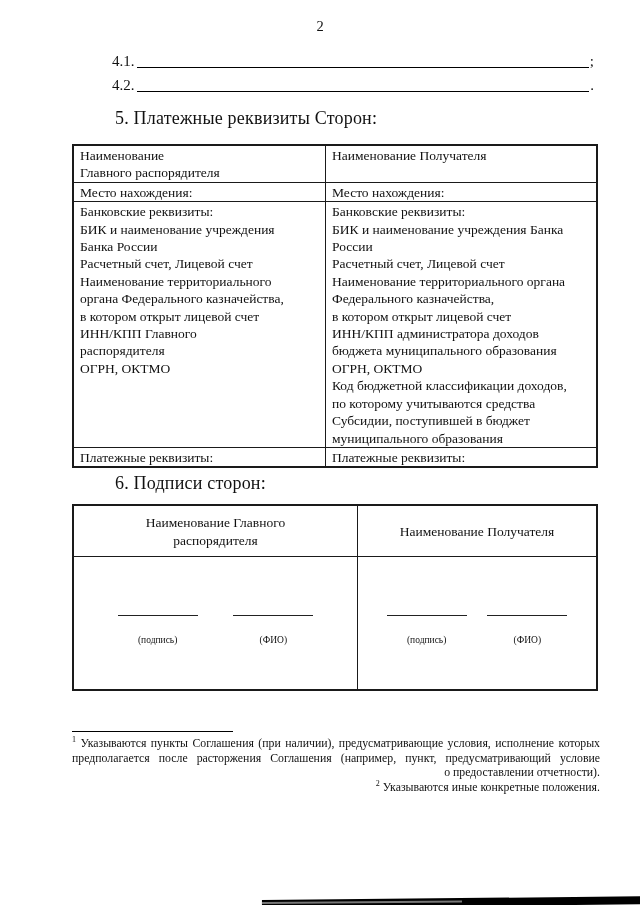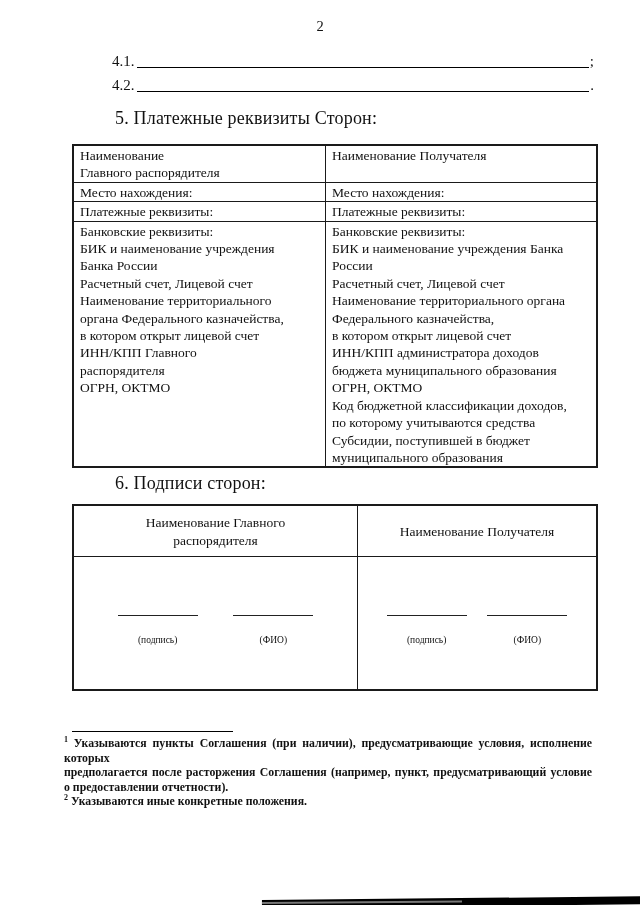--- a/index.html
+++ b/index.html
@@ -68,25 +68,25 @@
   .sig-caption{
     font-size:9.5px;text-align:center;line-height:11px;
     font-family:"Liberation Serif","DejaVu Serif",serif;
   }
   
   .fn-rule{
     left:72px;top:731px;width:161px;height:0;
     border-top:1.7px solid #000;
   }
   .footnotes{
-    left:64px;top:736px;width:528px;
-    font-size:11.8px;line-height:14.6px;font-weight:bold;
+    left:72px;top:736px;width:528px;
+    font-size:11.8px;line-height:14.6px;
   }
   .fn-just{text-align:justify;text-align-last:justify;}
-  .fn-norm{text-align:left;}
+  .fn-norm{text-align:right;}
   sup{font-size:8px;line-height:0;}
   
   .scan-band{
     left:262px;bottom:-3px;width:390px;height:8px;
     background:#000;
     transform:rotate(-0.55deg);
     transform-origin:left bottom;
   }
   .scan-band2{
     left:262px;bottom:1px;width:200px;height:2px;
@@ -119,24 +119,20 @@
   <table class="doc abs" style="top:144px;left:72px;">
     <tbody>
         <tr style="height:34px;padding-left:8px;">
       <td class="req-col1">Наименование
 Главного распорядителя</td>
       <td>Наименование Получателя</td>
     </tr>
     <tr style="height:18px;">
       <td>Место нахождения:</td>
       <td>Место нахождения:</td>
-    </tr>
-    <tr style="height:18px;">
-      <td>Платежные реквизиты:</td>
-      <td>Платежные реквизиты:</td>
     </tr>
     <tr style="height:244px;">
       <td>Банковские реквизиты:
 БИК и наименование учреждения
 Банка России
 Расчетный счет, Лицевой счет
 Наименование территориального
 органа Федерального казначейства,
 в котором открыт лицевой счет
 ИНН/КПП Главного
@@ -150,20 +146,24 @@
 Федерального казначейства,
 в котором открыт лицевой счет
 ИНН/КПП администратора доходов
 бюджета муниципального образования
 ОГРН, ОКТМО
 Код бюджетной классификации доходов,
 по которому учитываются средства
 Субсидии, поступившей в бюджет
 муниципального образования</td>
     </tr>
+    <tr style="height:18px;">
+      <td>Платежные реквизиты:</td>
+      <td>Платежные реквизиты:</td>
+    </tr>
   </tbody>
     </table>
 
   <div class="abs heading" style="top:473px;">6. Подписи сторон:</div>
 
   <table class="doc sig-table abs" style="top:504px;left:72px;">
     <tbody>
         <tr style="height:51px;margin-left:32px;">
       <td class="sig-head" style="width:263px;">Наименование Главного
 распорядителя</td>

